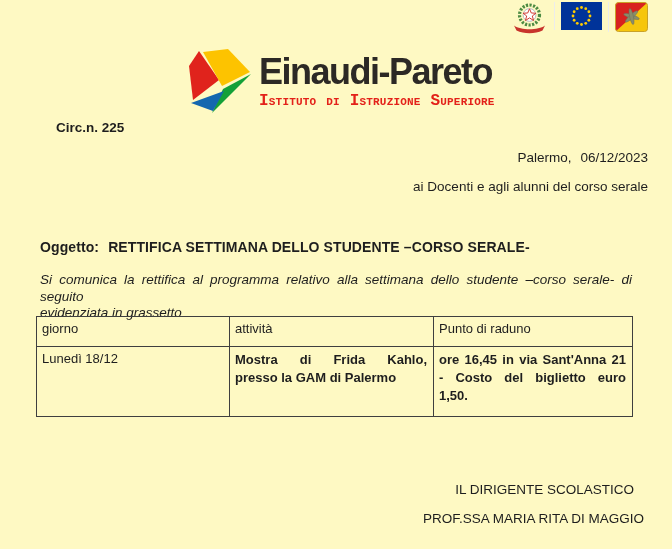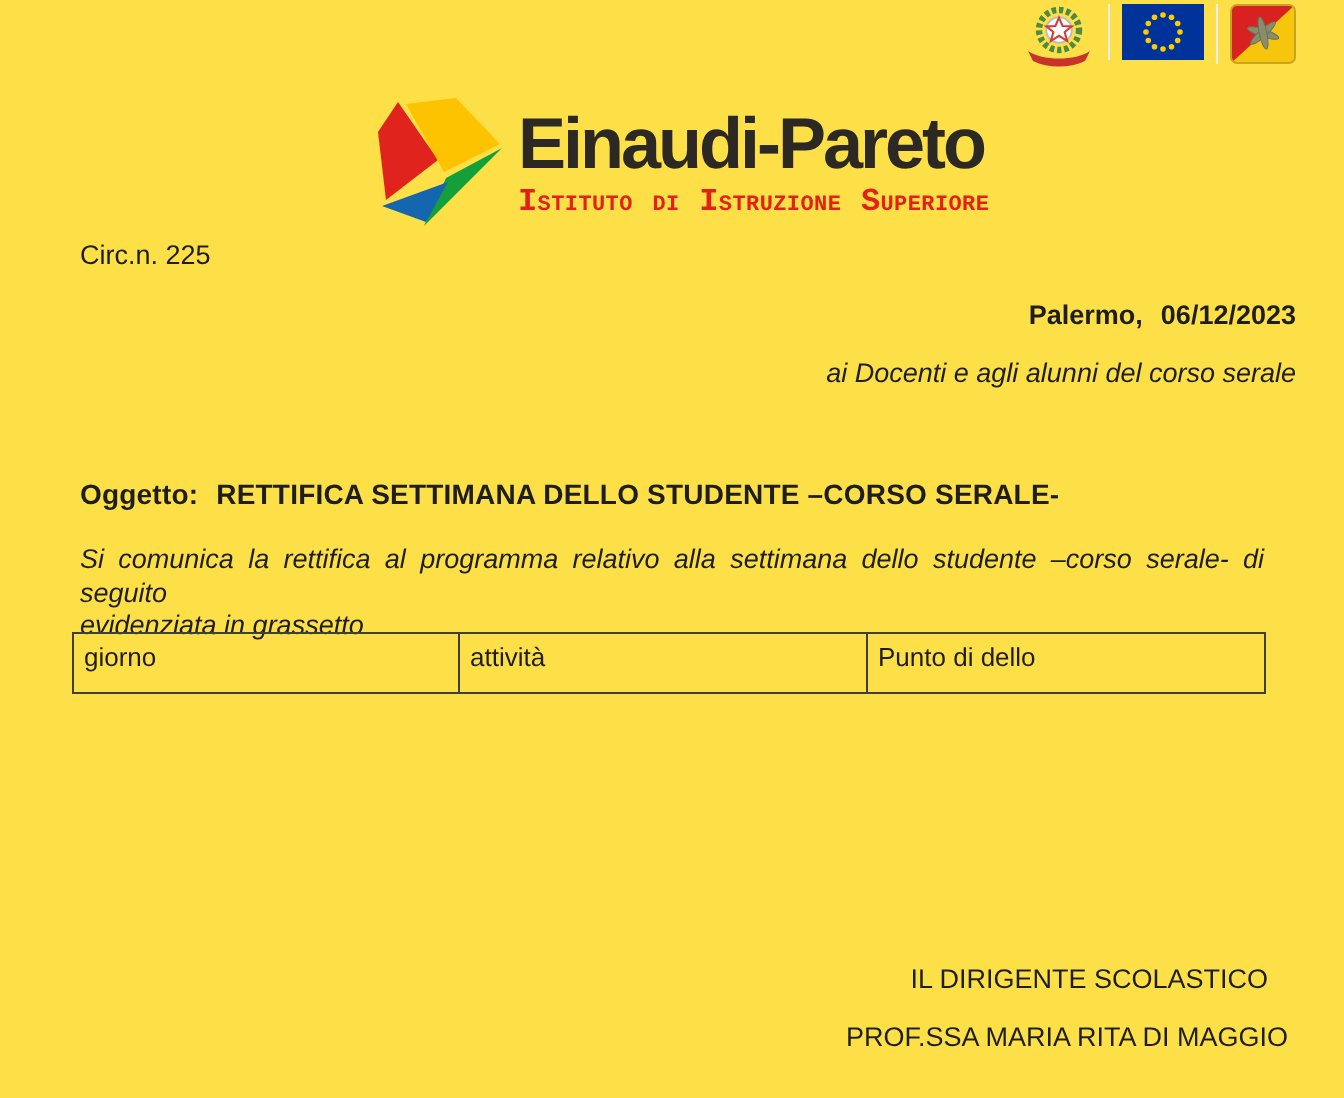--- a/index.html
+++ b/index.html
@@ -1,35 +1,35 @@
 <!DOCTYPE html>
 <html><head>
 <meta charset="utf-8">
 <style>
   html,body{margin:0;padding:0;}
   body{background:#fff;font-family:"Liberation Sans",sans-serif;color:#1e1e1e;}
-  .page{position:relative;width:672px;height:549px;background:#fde047;overflow:hidden;}
+  .page{position:relative;width:672px;height:549px;background:#fef9c3;overflow:hidden;}
 
   
   .flags{position:absolute;top:2px;right:18px;display:flex;align-items:flex-start;}
   .flagbox{padding:0 6px;display:flex;align-items:center;}
   .flagbox + .flagbox{border-left:1px solid #ececec;}
 
   
   .logo-row{position:absolute;left:186px;top:48px;display:flex;align-items:flex-start;}
   .logo-mark{width:68px;height:68px;flex:0 0 auto;}
   .logo-text{margin-left:5px;padding-top:4px;}
   .logo-title{font-size:36px;font-weight:bold;letter-spacing:-1.5px;color:#2c2925;line-height:40px;white-space:nowrap;}
   .logo-sub{margin-top:1px;font-variant:small-caps;font-weight:bold;font-size:16px;letter-spacing:.2px;color:#e32119;line-height:16px;white-space:nowrap;font-family:Liberation Mono, monospace;}
   .logo-sub .sub-main{font-weight:800;}
 
   
-  .circ{position:absolute;left:40px;top:120px;font-size:13.5px;}
-  .dateline{position:absolute;right:24px;top:150px;font-size:13.5px;display:flex;gap:9px;font-weight:bold;}
-  .recipients{position:absolute;right:24px;top:179px;font-size:13.5px;font-style:italic;}
+  .circ{position:absolute;left:56px;top:120px;font-size:13.5px;font-weight:bold;}
+  .dateline{position:absolute;right:24px;top:150px;font-size:13.5px;display:flex;gap:9px;}
+  .recipients{position:absolute;right:24px;top:179px;font-size:13.5px;}
   .subject{position:absolute;left:40px;top:239px;font-size:14px;font-weight:bold;letter-spacing:.1px;}
   .subject .subject-label{margin-right:9px;}
   .bodytext{position:absolute;left:40px;top:272px;width:592px;font-size:13.5px;line-height:16.5px;font-style:italic;}
   .jl{text-align:justify;text-align-last:justify;}
 
   
   table.sched{position:absolute;left:36px;top:316px;border-collapse:collapse;table-layout:fixed;}
   table.sched td{border:1px solid #3f3f3f;vertical-align:top;padding:4px 6px 3px 5px;font-size:13px;}
   table.sched tr.hdr td{height:22px;}
   table.sched tr.data td{height:62px;}
@@ -128,21 +128,33 @@
   <table class="sched">
     <colgroup>
         <col style="width:193px">
         <col style="width:204px">
         <col style="width:199px">
       </colgroup>
     <tbody>
         <tr class="hdr">
       <td>giorno</td>
       <td>attività</td>
-      <td>Punto di dello</td>
+      <td>Punto di raduno</td>
+    </tr>
+    <tr class="data">
+      <td>Lunedì 18/12</td>
+      <td class="bcell">
+        <div class="jl">Mostra di Frida Kahlo,</div>
+        <div>presso la GAM di Palermo</div>
+      </td>
+      <td class="bcell">
+        <div class="jl">ore 16,45 in via Sant'Anna 21</div>
+        <div class="jl">- Costo del biglietto euro</div>
+        <div>1,50.</div>
+      </td>
     </tr>
   </tbody>
     </table>
 
   <div class="sig-role">IL DIRIGENTE SCOLASTICO</div>
   <div class="sig-name">PROF.SSA MARIA RITA DI MAGGIO</div>
 
 </div>
 
 </body></html>

